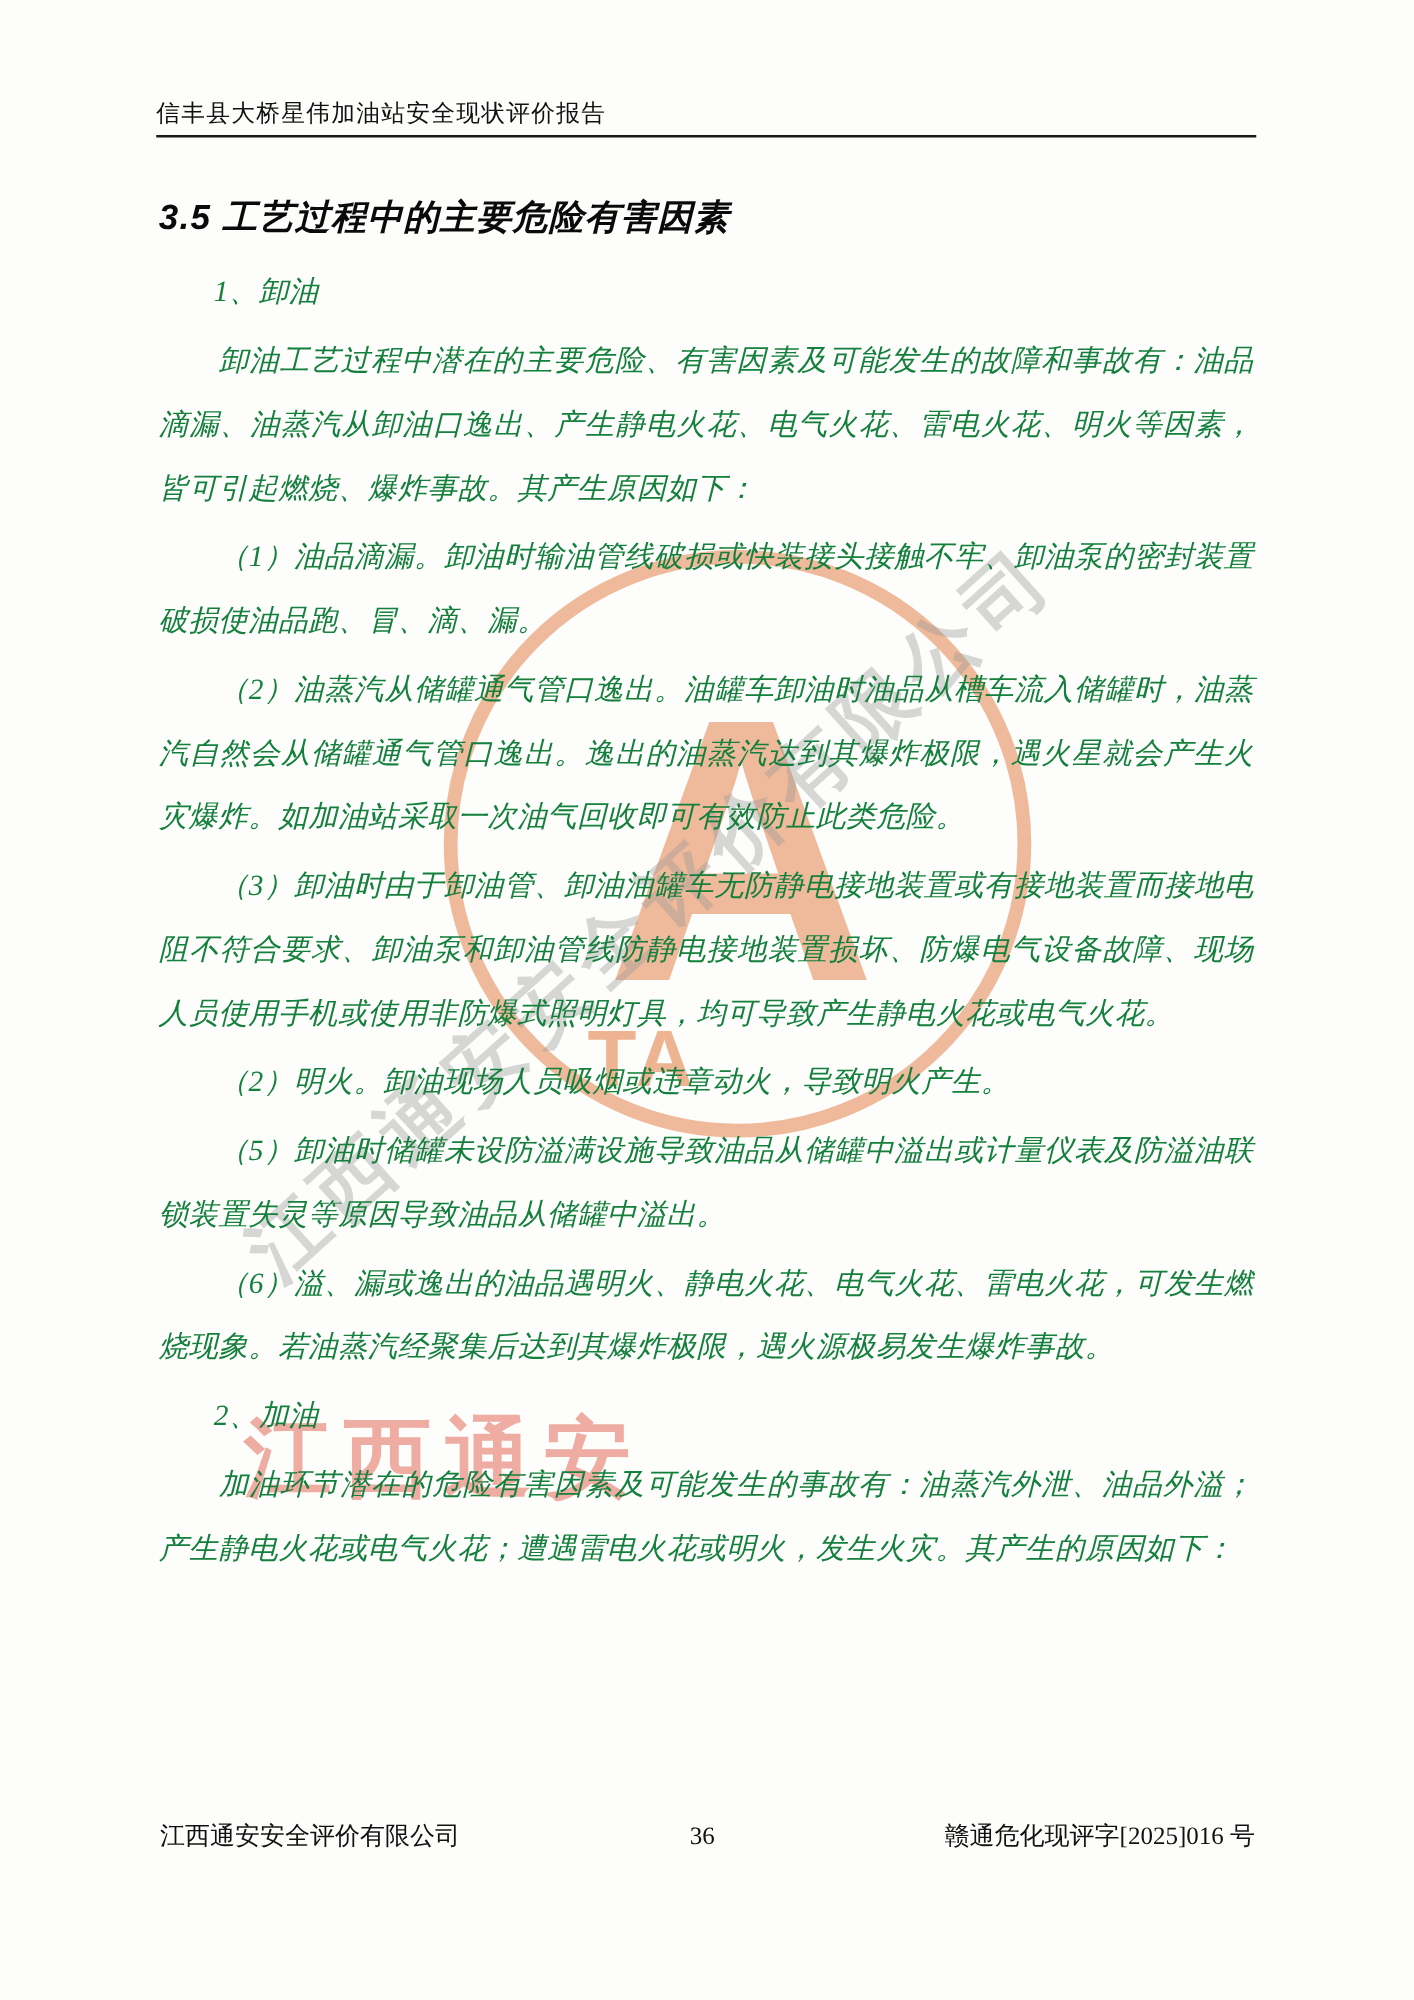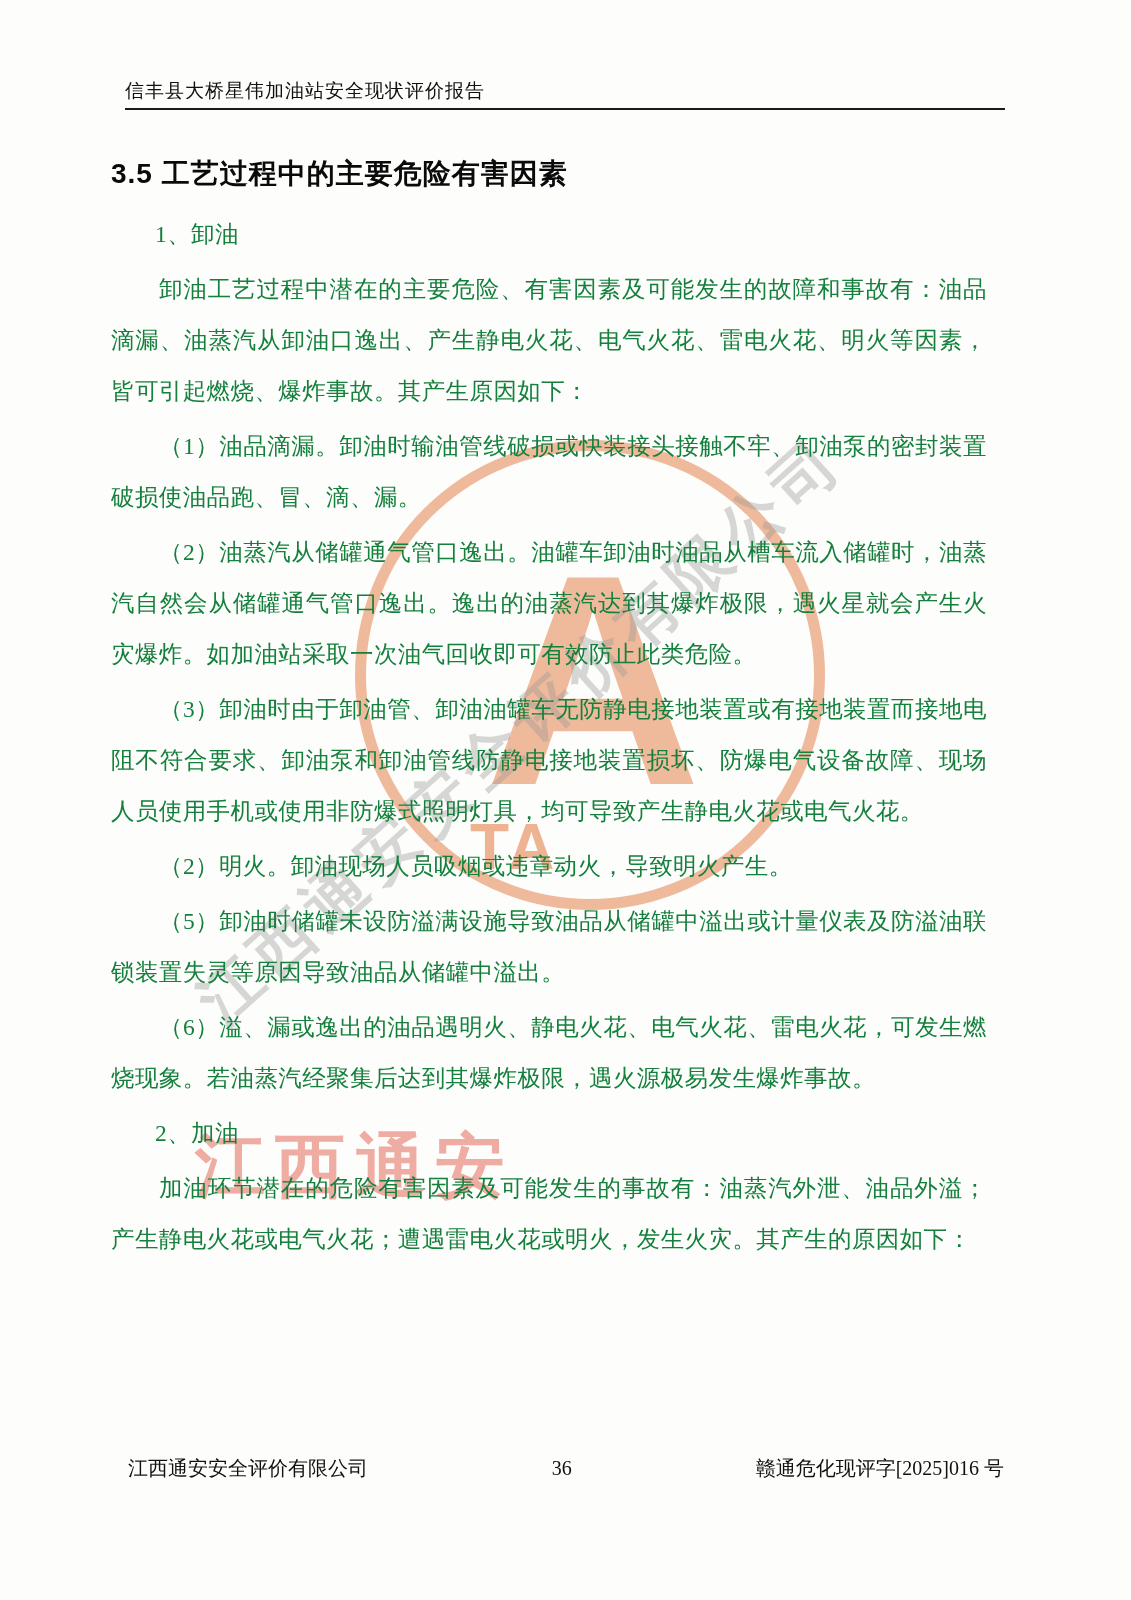--- a/index.html
+++ b/index.html
@@ -104,23 +104,24 @@
     position: absolute;
     left: 125px;
     top: 108px;
     width: 880px;
     height: 0;
     border-top: 2px solid #1a1a1a;
   }
 
   .body-block {
     position: absolute;
-    left: 111px;
+    left: 127px;
     top: 155px;
     width: 876px;
+    font-style: italic;
   }
 
   h1.section-title {
     margin: 0 0 16px 0;
     font-size: 28px;
     font-weight: bold;
     color: #0a0a0a;
     letter-spacing: 1px;
     font-family: "Liberation Sans", "DejaVu Sans", sans-serif;
   }

